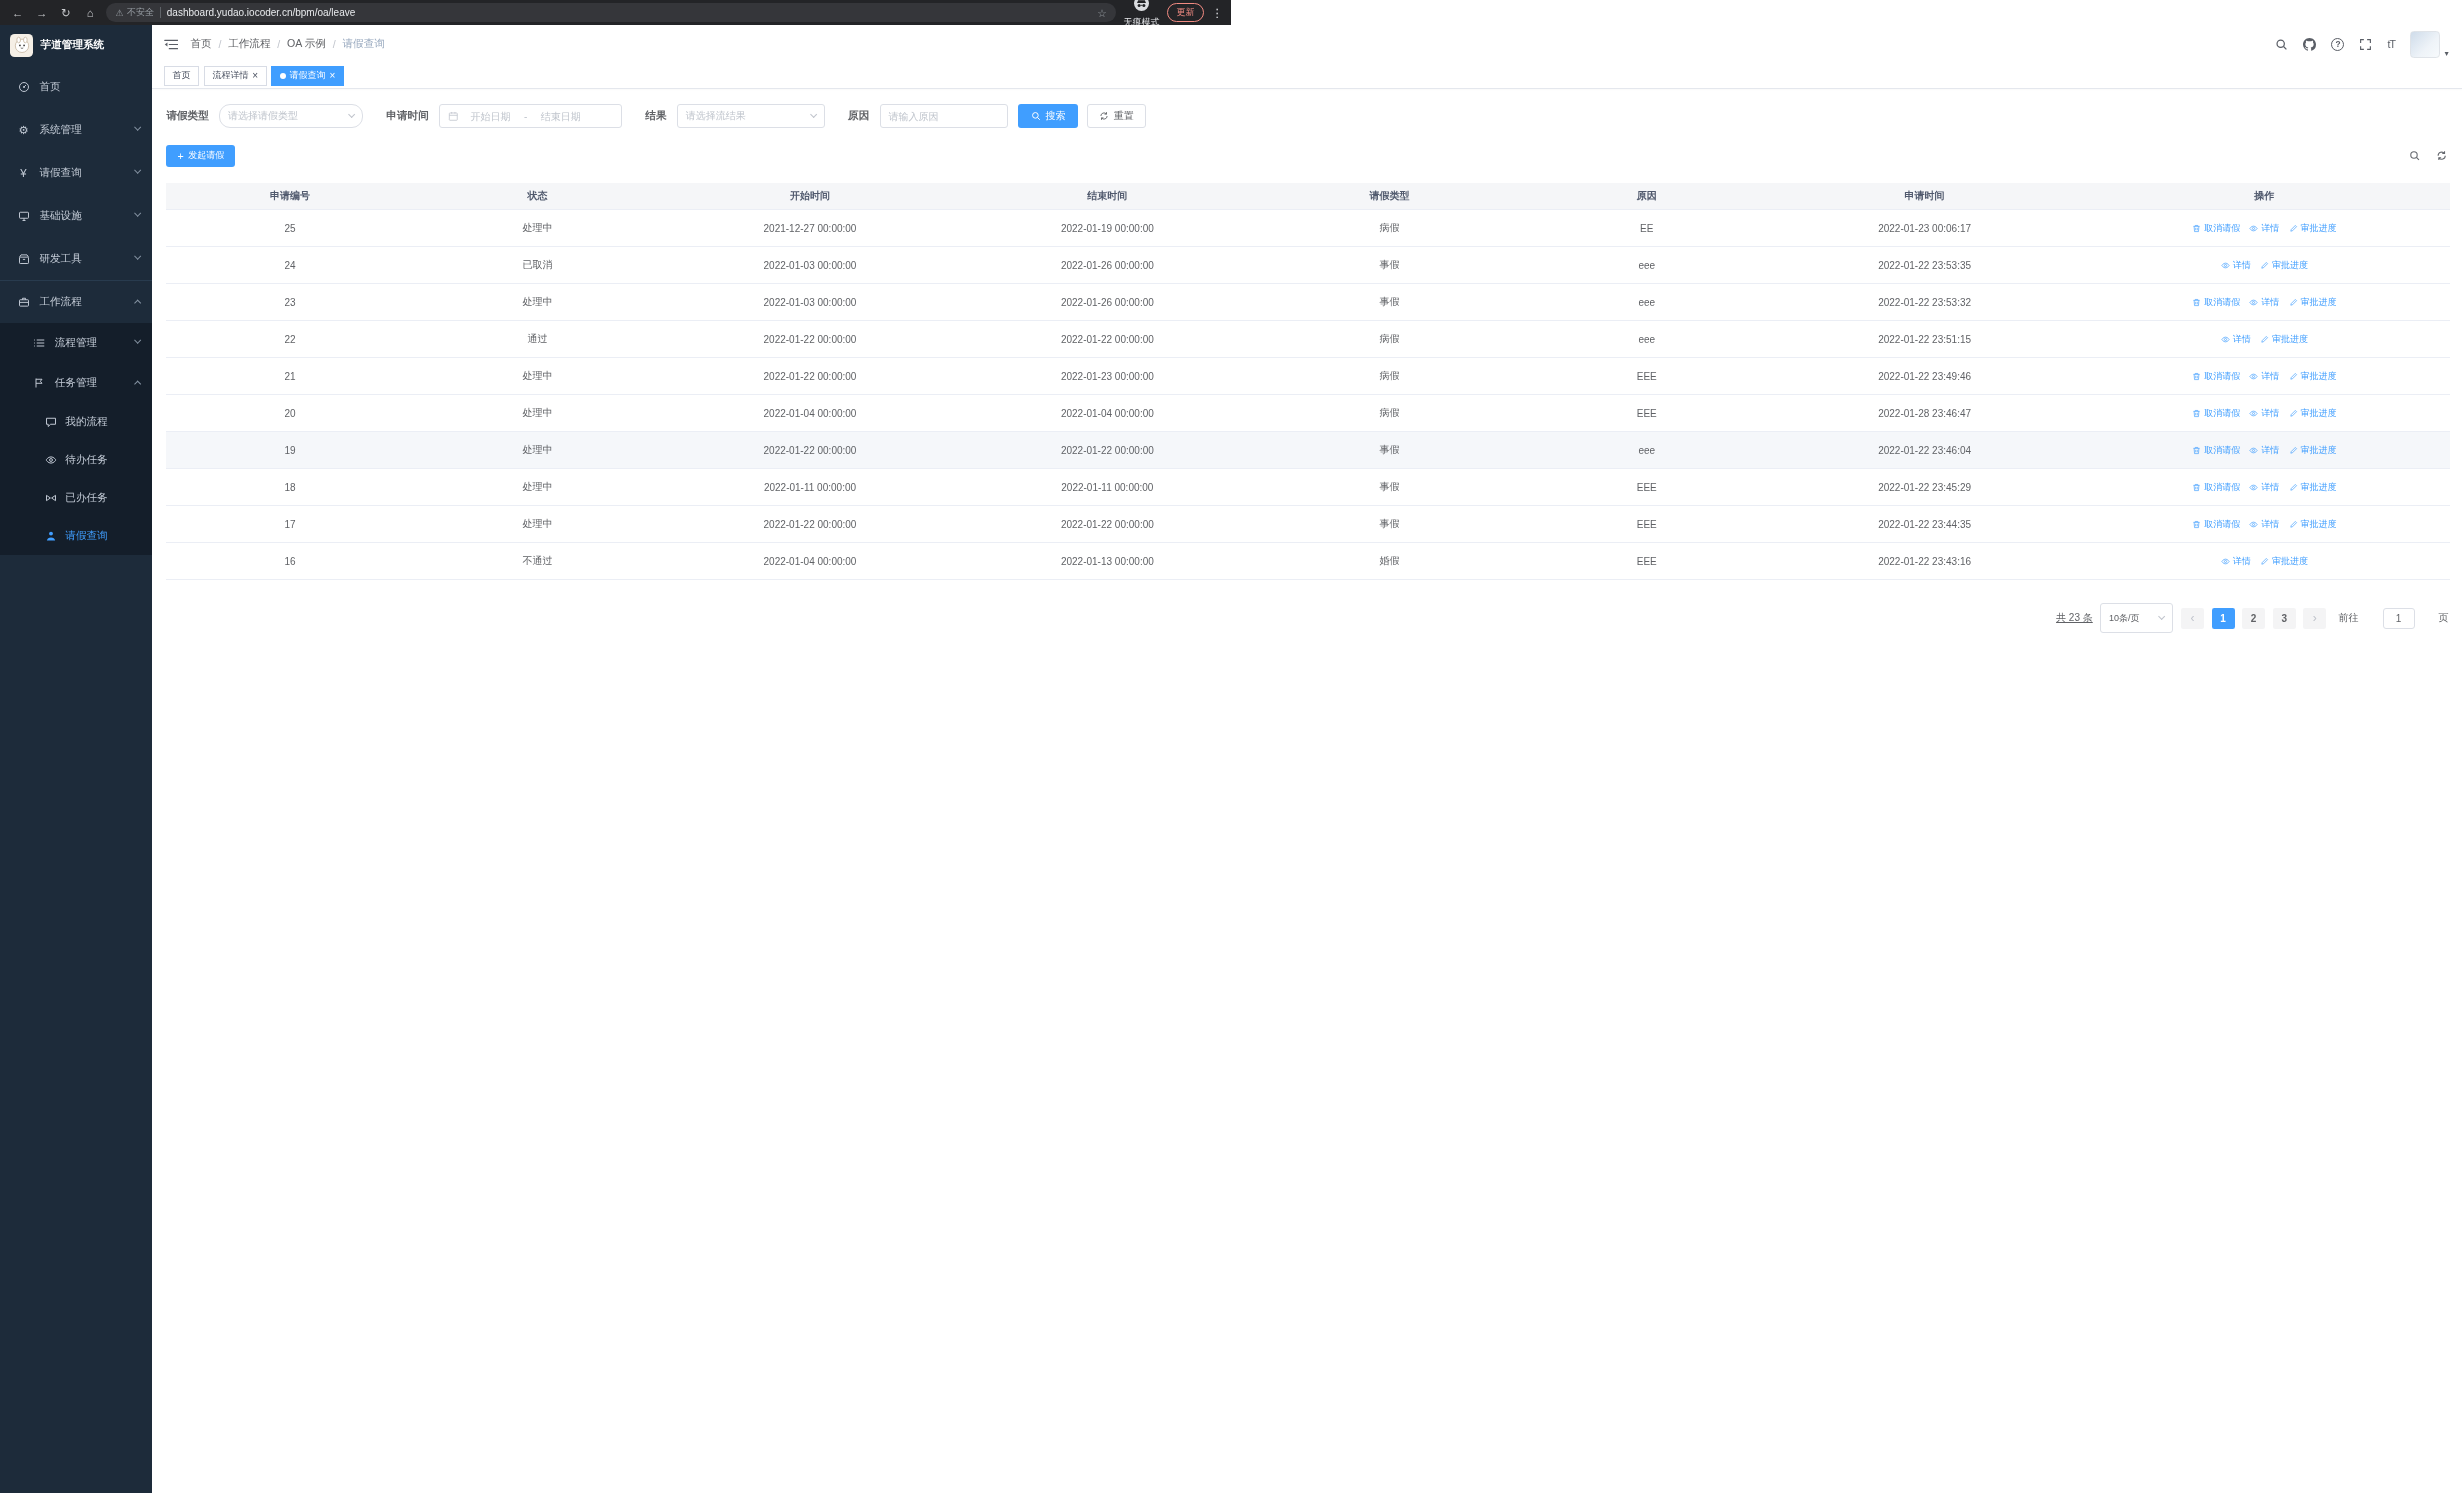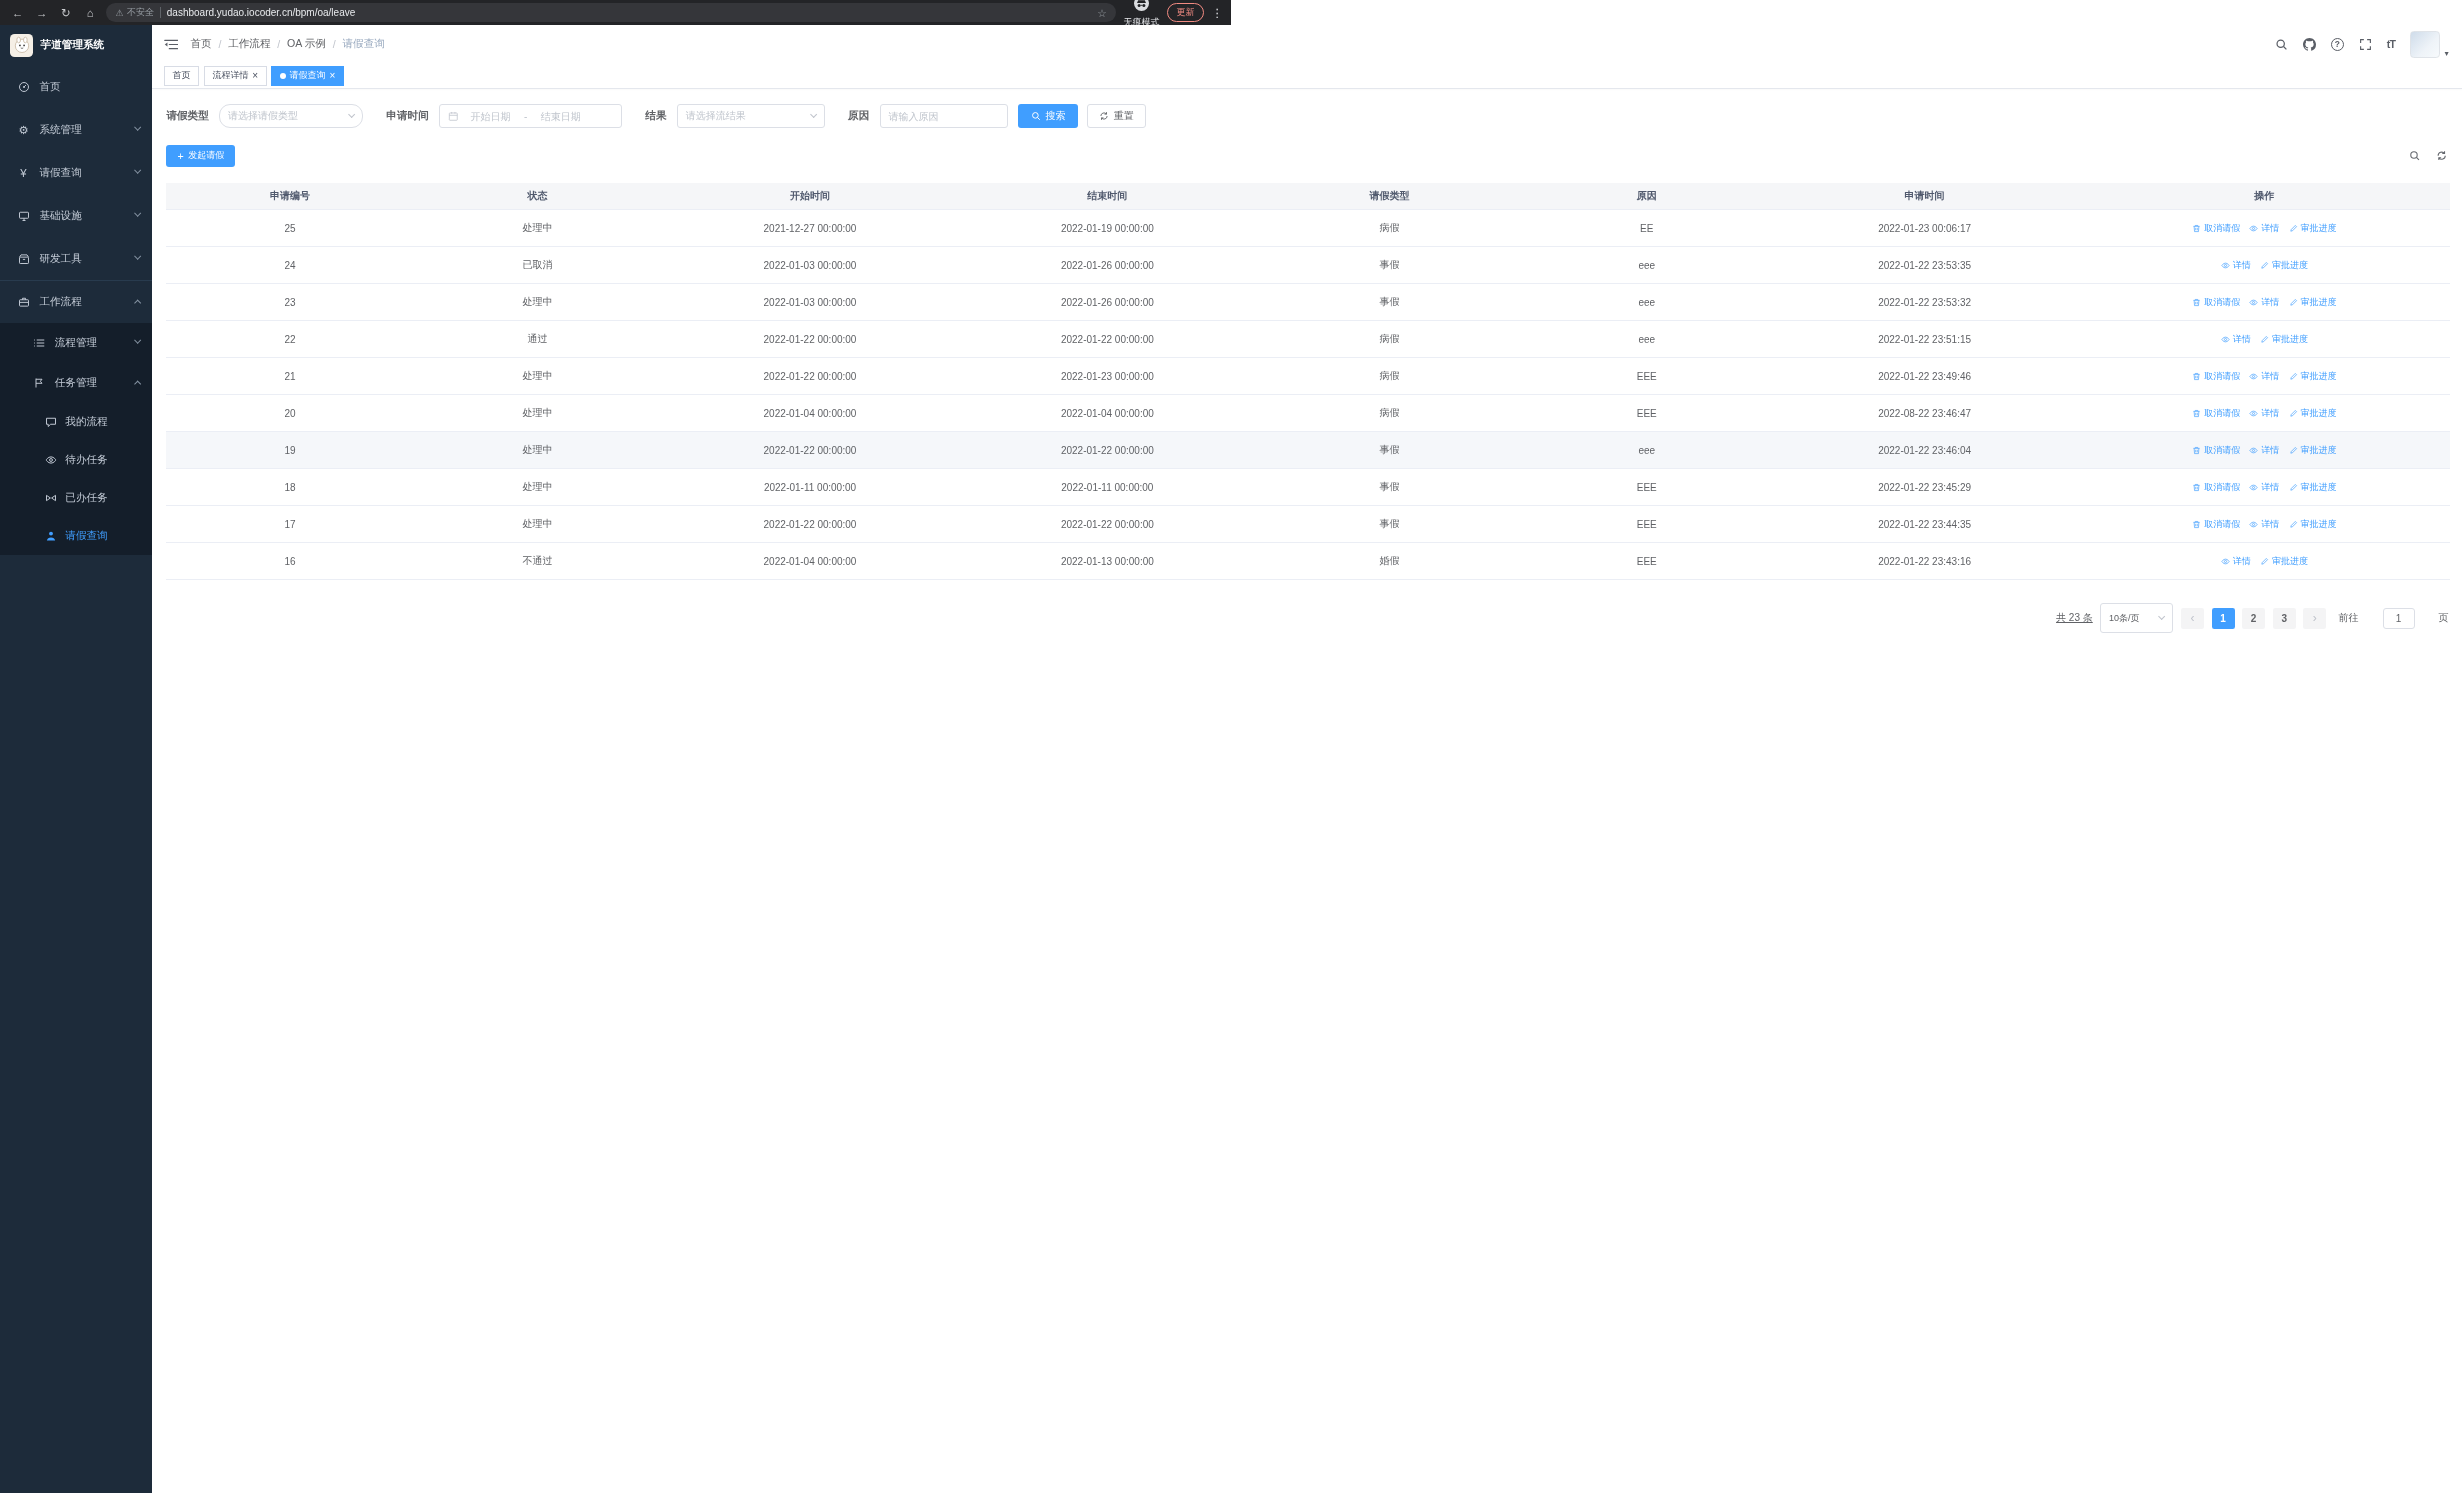--- a/index.html
+++ b/index.html
@@ -50,21 +50,21 @@
   .hamburger { color:#5a5e66; cursor:pointer; display:flex; }
   .hamburger svg { width:14.4px; height:13px; }
   .breadcrumb { display:flex; align-items:center; gap:6.8px; font-size:10.6px; color:#606266; }
   .crumb { cursor:pointer; white-space:nowrap; }
   .crumb.current { color:#97a8be; cursor:default; }
   .crumb-sep { color:#c0c4cc; }
   .nav-right { margin-left:auto; display:flex; align-items:center; gap:15px; color:#5a5e66; }
   .nav-right svg { width:13px; height:13px; display:block; }
   .help-ico { width:13px; height:13px; border:1.1px solid #5a5e66; border-radius:50%;
     display:flex; align-items:center; justify-content:center; font-size:8.4px; font-weight:700; }
-  .font-ico { font-size:10.6px; font-weight:700; letter-spacing:-0.8px; }
+  .font-ico { font-size:10.6px; font-weight:400; letter-spacing:-0.8px; }
   .avatar-wrap { display:flex; align-items:flex-end; gap:3px; cursor:pointer; }
   .avatar-box { width:30px; height:27px; border-radius:3.8px; border:0.8px solid #dfe3e8;
     background:linear-gradient(135deg,#cfdcea 0%,#eef3f8 60%,#f7fafc 100%); }
   .avatar-caret { font-size:6.8px; color:#5a5e66; padding-bottom:0.8px; }
 
   
   .tags-bar { height:26px; flex:none; display:flex; align-items:center; gap:4.6px; padding:0 12px;
     border-bottom:0.8px solid #e4e7ed; box-shadow:0 0.8px 2.3px rgba(0,0,0,.04); }
   .tag { height:20px; border:0.8px solid #d8dce5; background:#fff; color:#495060; font-size:9px;
     padding:0 7.6px; display:flex; align-items:center; gap:3.8px; cursor:pointer; white-space:nowrap; }
@@ -594,21 +594,21 @@
                   <span>审批进度</span>
                 </a></td>
             </tr>
             <tr>
               <td>20</td>
               <td>处理中</td>
               <td>2022-01-04 00:00:00</td>
               <td>2022-01-04 00:00:00</td>
               <td>病假</td>
               <td>EEE</td>
-              <td>2022-08-22 23:46:47</td>
+              <td>2022-01-28 23:46:47</td>
               <td><a class="act">
                   <svg class="aic" viewBox="0 0 16 16" fill="none" stroke="currentColor" stroke-width="1.2">
                     <path d="M2.5 4.2h11"></path>
                     <path d="M5.8 4V2.6h4.4V4"></path>
                     <path d="M3.8 4.2l.7 9.3h7l.7-9.3"></path>
                     <path d="M6.6 6.8v4.4M9.4 6.8v4.4"></path>
                   </svg>
                   <span>取消请假</span>
                 </a><a class="act">
                   <svg class="aic" viewBox="0 0 16 16" fill="none" stroke="currentColor" stroke-width="1.2">

